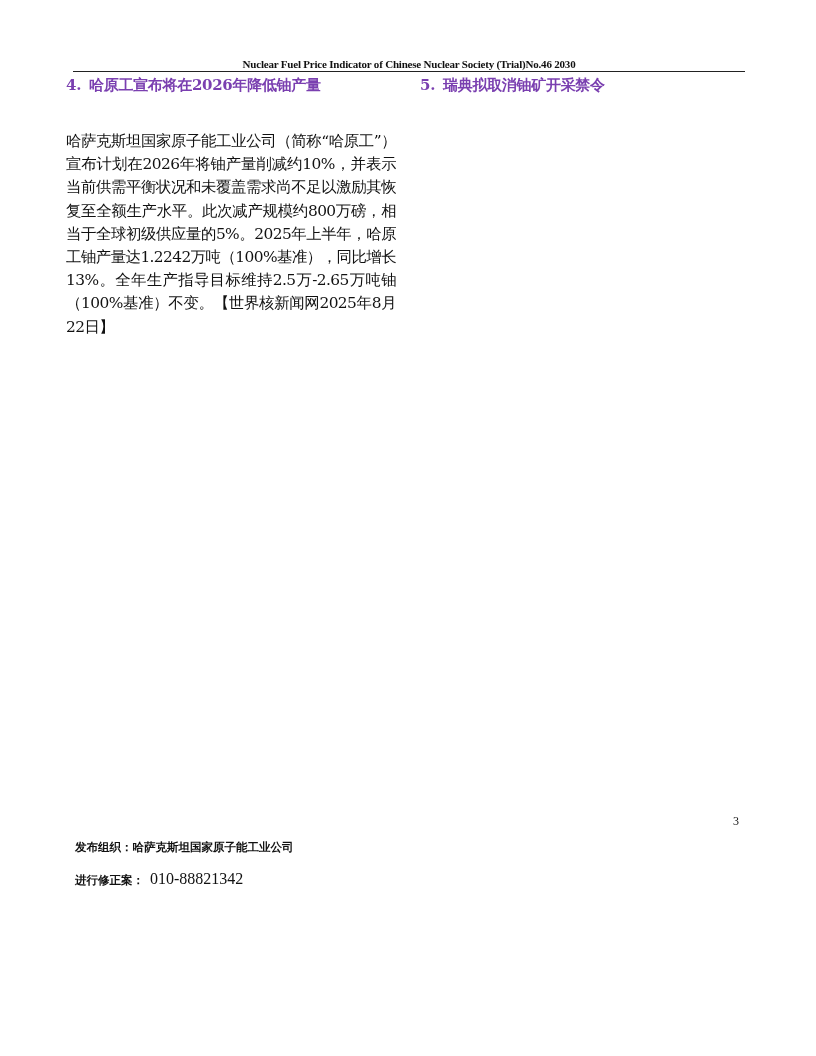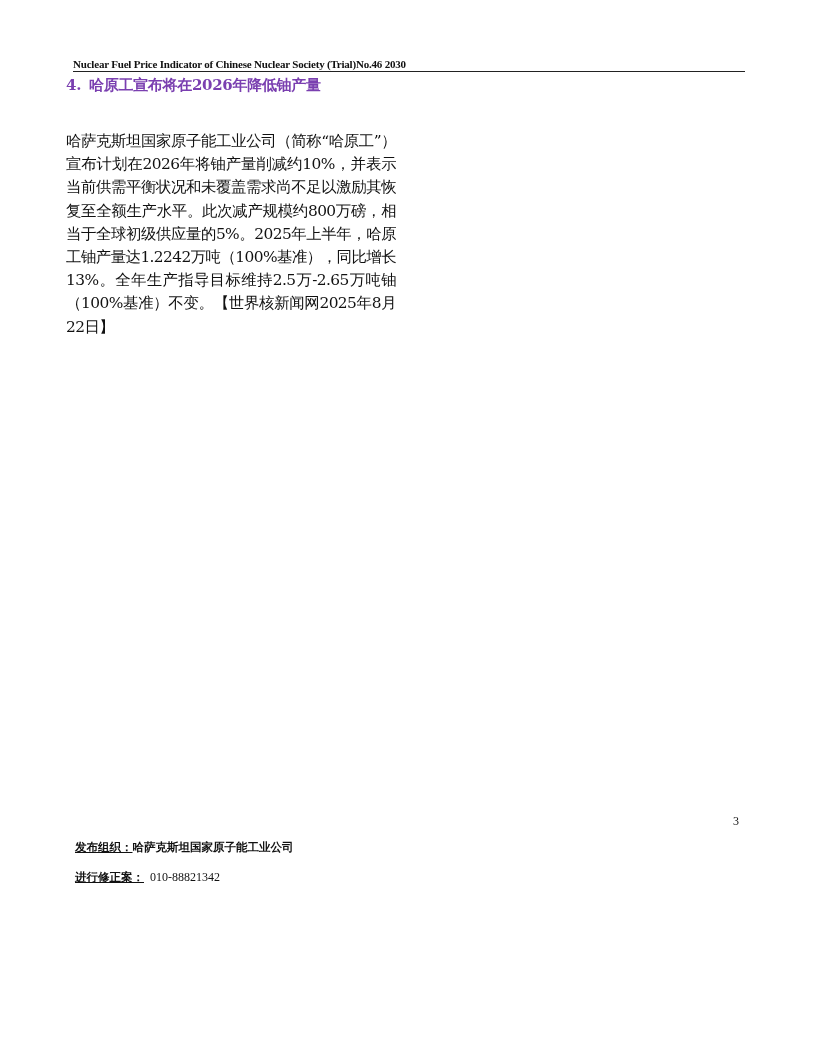--- a/index.html
+++ b/index.html
@@ -3,21 +3,21 @@
   <meta charset="utf-8">
   <style>
     html, body { margin: 0; padding: 0; }
     body {
       width: 816px; height: 1056px; background: #ffffff; position: relative;
       font-family: "DejaVu Serif", "Liberation Serif", serif; color: #111;
       overflow: hidden;
     }
     .header {
       position: absolute; left: 73px; top: 58px; width: 672px;
-      display: flex; justify-content: flex-start; align-items: flex-end;
+      display: flex; justify-content: center; align-items: flex-end;
       font-family: "Liberation Serif", serif; font-weight: bold; font-size: 11px;
       letter-spacing: -0.2px; padding-bottom: 1px;
       border-bottom: 1.5px solid #222;
     }
     .col {
       position: absolute; top: 73px; width: 330px;
     }
     .col.left { left: 66px; }
     .col.right { left: 420px; }
     .heading {
@@ -31,39 +31,42 @@
     }
     .page-num {
       position: absolute; left: 733px; top: 814px; font-size: 12px;
       font-family: "Liberation Serif", serif;
     }
     .footer {
       position: absolute; left: 75px; font-size: 11.5px; font-family: "DejaVu Sans", sans-serif;
     }
     .footer.org { top: 840px; font-weight: bold; }
     .footer.contact { top: 870px; }
-    .footer .label { font-weight: bold; text-decoration: underline; }
-    .footer .val { font-family: "Liberation Serif", serif; font-size: 12px; margin-left: 6px; font-weight: normal; }
+    .footer .label { font-weight: bold; }
+    .footer .val { font-family: "Liberation Serif", serif; font-size: 16px; margin-left: 6px; font-weight: normal; }
   </style>
 </head>
 <body>
 
 <div class="header">
   <span>Nuclear Fuel Price Indicator of Chinese Nuclear Society (Trial)</span>
   <span>No.46 2030</span>
 </div>
 
 <div class="col left">
   <h2 class="heading">
     <span class="num">4.</span><span>哈原工宣布将在2026年降低铀产量</span>
   </h2>
   <div class="body-text">哈萨克斯坦国家原子能工业公司（简称“哈原工”）宣布计划在2026年将铀产量削减约10%，并表示当前供需平衡状况和未覆盖需求尚不足以激励其恢复至全额生产水平。此次减产规模约800万磅，相当于全球初级供应量的5%。2025年上半年，哈原工铀产量达1.2242万吨（100%基准），同比增长13%。全年生产指导目标维持2.5万-2.65万吨铀（100%基准）不变。【世界核新闻网2025年8月22日】</div>
 </div>
 
 <div class="col right">
+  <h2 class="heading">
+    <span class="num">5.</span><span>瑞典拟取消铀矿开采禁令</span>
+  </h2>
 </div>
 
 <div class="page-num">3</div>
 
 <div class="footer org">
   <span class="label">发布组织：</span><span>哈萨克斯坦国家原子能工业公司</span>
 </div>
 <div class="footer contact">
   <span class="label">进行修正案：</span><span class="val">010-88821342</span>
 </div>

